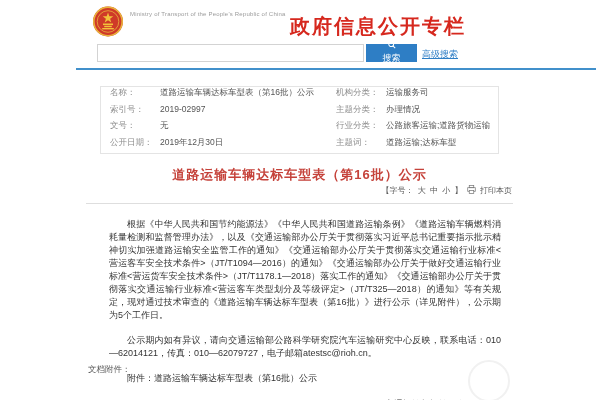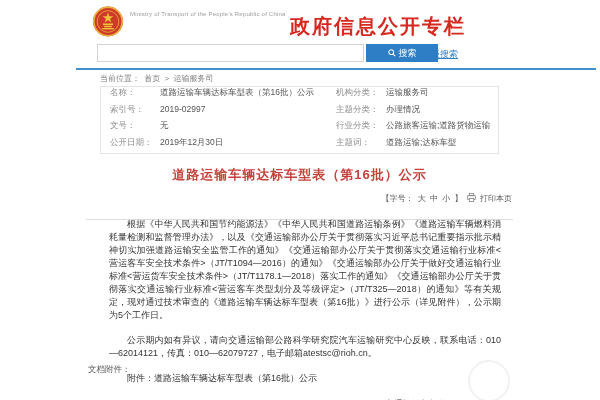--- a/index.html
+++ b/index.html
@@ -10,23 +10,23 @@
   .emblem{position:absolute;left:92px;top:5px;width:32px;height:33px;}
   .ministry{position:absolute;left:130px;top:9px;}
   .ministry-cn{font-size:15px;font-weight:bold;color:#3f3f3f;letter-spacing:1px;line-height:17px;}
   .ministry-en{font-size:6px;color:#9b9b9b;margin-top:2px;letter-spacing:.2px;}
   .column-title{position:absolute;left:290px;top:13px;font-size:20px;font-weight:bold;
                 color:#d6281e;letter-spacing:2px;}
 
   
   .search-input{position:absolute;left:97px;top:44px;width:267px;height:18px;border:1px solid #d3d3d3;
                 box-sizing:border-box;font-size:9px;padding:0 5px;outline:none;color:#333;}
-  .search-button{position:absolute;left:366px;top:44px;width:72px;height:18px;background:#2e7ec5;
+  .search-button{position:absolute;left:366px;top:44px;width:51px;height:18px;background:#2e7ec5;
                  color:#fff;border:none;font-size:9px;display:flex;align-items:center;
-                 justify-content:center;gap:3px;cursor:pointer;padding:0;}
+                 justify-content:center;gap:3px;cursor:pointer;padding:0;flex-direction:column;}
   .advanced-link{position:absolute;left:422px;top:48px;font-size:9px;color:#2e7ec5;
                  text-decoration:underline;cursor:pointer;}
   .blue-line{position:absolute;left:76px;right:4px;top:68px;height:2px;background:#4190cb;}
 
   
   .breadcrumb{position:absolute;left:100px;top:73px;font-size:8px;color:#7d7d7d;}
   .breadcrumb span{margin-right:2px;}
   .crumb-link{cursor:pointer;}
 
   
@@ -37,21 +37,21 @@
   .m-value{color:#555;}
   .m-left-value{flex:0 0 176px;}
   .m-right-label{color:#8d8d8d;flex:0 0 50px;}
   .m-right-value{flex:1;}
 
   
   .doc-title{position:absolute;left:86px;top:166px;width:427px;text-align:center;
              font-size:13px;font-weight:bold;color:#c5423a;letter-spacing:1px;}
   .tools{position:absolute;left:86px;top:185px;width:427px;text-align:right;font-size:8px;
          color:#5a5a5a;border-bottom:1px solid #dedede;padding-bottom:7px;}
-  .tools span{margin:8px 1px;}
+  .tools span{margin:0 1px;}
   .font-opt{cursor:pointer;}
   .print-label{cursor:pointer;margin-left:2px;}
   .print-icon{display:inline-block;vertical-align:-1px;margin-left:6px;}
 
   
   .doc-body{position:absolute;left:97px;top:206px;width:416px;font-size:9px;line-height:13px;
             color:#333;text-align:justify;}
   .doc-body p{margin:12px;text-indent:18px;}
   .attachment-line{margin-top:9px;text-align:left;}
   .signature{text-align:right;padding-right:38px;margin-top:8px;line-height:14px;text-indent:0;}
@@ -93,26 +93,20 @@
           <circle cx="4" cy="4" r="3" fill="none" stroke="#fff" stroke-width="1.3"></circle>
           <line x1="6.2" y1="6.2" x2="9" y2="9" stroke="#fff" stroke-width="1.3"></line>
         </svg>
     </span>
     <span>搜索</span>
   </button>
   <a class="advanced-link">高级搜索</a>
 
   <div class="blue-line"></div>
 
-  <div class="breadcrumb">
-    <span>当前位置：</span>
-    <span class="crumb-link">首页</span>
-    <span>&gt;</span>
-    <span class="crumb-link">运输服务司</span>
-  </div>
 
   <div class="meta">
     <div class="meta-row">
       <span class="m-label">名称：</span>
       <span class="m-value m-left-value">道路运输车辆达标车型表（第16批）公示</span>
       <span class="m-right-label">机构分类：</span>
       <span class="m-value m-right-value">运输服务司</span>
     </div>
     <div class="meta-row">
       <span class="m-label">索引号：</span>

